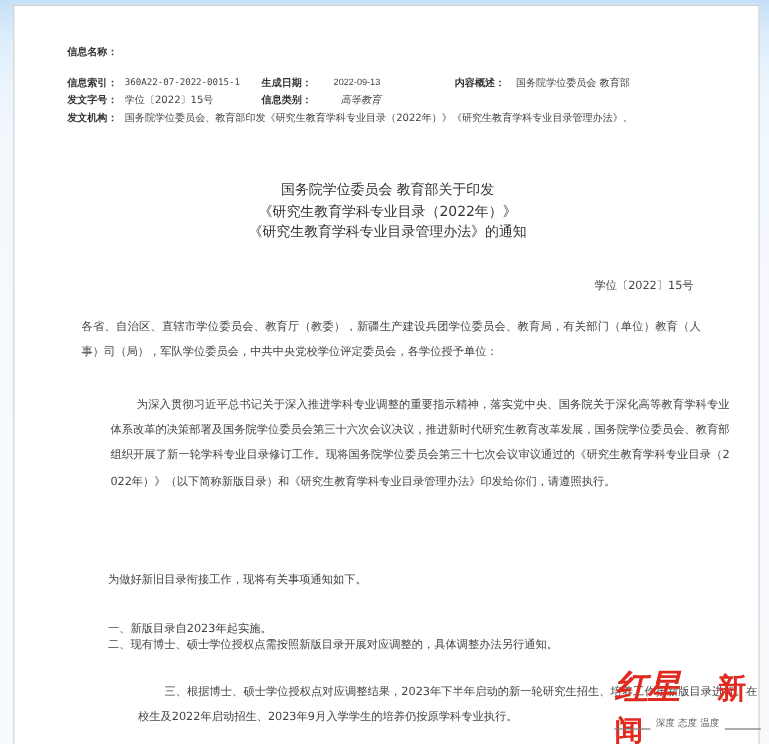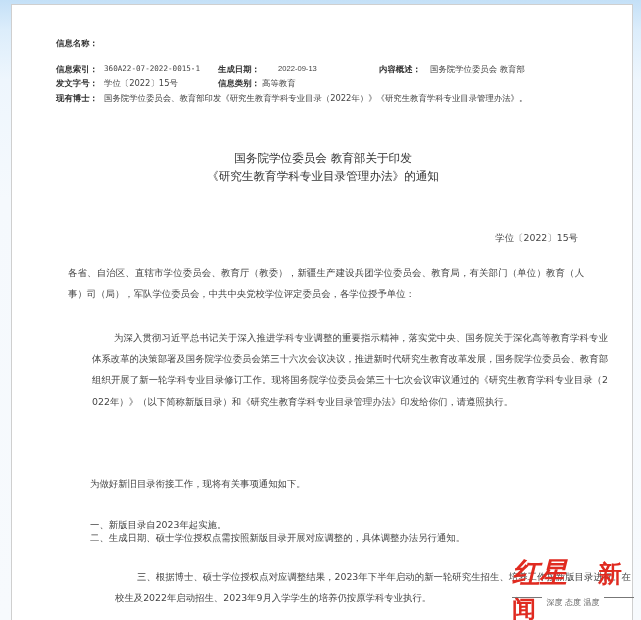--- a/index.html
+++ b/index.html
@@ -106,21 +106,21 @@
       font-size: 24px;
       font-weight: bold;
       padding-left: 32px;
     }
     .wm-tag {
       position: absolute;
       left: 0;
       top: 41px;
       width: 122px;
       display: flex;
-      align-items: flex-start;
+      align-items: flex-end;
       font-size: 8px;
       color: #666;
     }
     .wm-line {
       flex: 1;
       height: 1px;
       background: #777;
     }
     .wm-tag-text { padding: 0 4px; white-space: nowrap; }
   </style>
@@ -138,44 +138,45 @@
     <span class="meta-value" style="font-family:'DejaVu Sans Mono','Liberation Mono',monospace;font-size:7.6px;">360A22-07-2022-0015-1</span>
     <span class="abs meta-label" style="left:162px;width:auto;">生成日期：</span>
     <span class="abs meta-value" style="left:222px;font-family:Liberation Sans, sans-serif;font-size:7.6px;">2022-09-13</span>
     <span class="abs meta-label" style="left:323px;width:auto;">内容概述：</span>
     <span class="abs meta-value" style="left:374px;">国务院学位委员会 教育部</span>
   </div>
   <div class="meta-row" style="height:14.2px;">
     <span class="meta-label">发文字号：</span>
     <span class="meta-value">学位〔2022〕15号</span>
     <span class="abs meta-label" style="left:162px;width:auto;">信息类别：</span>
-    <span class="abs meta-value" style="left:206px;">高等教育</span>
+    <span class="abs meta-value" style="left:228px;font-style:italic;">高等教育</span>
   </div>
   <div class="meta-row">
-    <span class="meta-label">现有博士：</span>
+    <span class="meta-label">发文机构：</span>
     <span class="meta-value">国务院学位委员会、教育部印发《研究生教育学科专业目录（2022年）》《研究生教育学科专业目录管理办法》。</span>
   </div>
 </div>
 
 <div class="title">
   <div>国务院学位委员会 教育部关于印发</div>
+  <div>《研究生教育学科专业目录（2022年）》</div>
   <div>《研究生教育学科专业目录管理办法》的通知</div>
 </div>
 
 <div class="doc-number">学位〔2022〕15号</div>
 
 <div class="para" style="top:262px;">各省、自治区、直辖市学位委员会、教育厅（教委），新疆生产建设兵团学位委员会、教育局，有关部门（单位）教育（人事）司（局），军队学位委员会，中共中央党校学位评定委员会，各学位授予单位：</div>
 
 <div class="para indent" style="top:327px;margin-left:24px;">为深入贯彻习近平总书记关于深入推进学科专业调整的重要指示精神，落实党中央、国务院关于深化高等教育学科专业体系改革的决策部署及国务院学位委员会第三十六次会议决议，推进新时代研究生教育改革发展，国务院学位委员会、教育部组织开展了新一轮学科专业目录修订工作。现将国务院学位委员会第三十七次会议审议通过的《研究生教育学科专业目录（2022年）》（以下简称新版目录）和《研究生教育学科专业目录管理办法》印发给你们，请遵照执行。</div>
 
 <div class="para indent" style="top:449px;margin-top:24px;">为做好新旧目录衔接工作，现将有关事项通知如下。</div>
 
 <div class="para indent" style="top:514px;">一、新版目录自2023年起实施。</div>
 
-<div class="para indent" style="top:527px;">二、生成日期、硕士学位授权点需按照新版目录开展对应调整的，具体调整办法另行通知。</div>
+<div class="para indent" style="top:527px;">二、现有博士、硕士学位授权点需按照新版目录开展对应调整的，具体调整办法另行通知。</div>
 
 <div class="para indent" style="top:566px;margin-left:47px;">三、根据博士、硕士学位授权点对应调整结果，2023年下半年启动的新一轮研究生招生、培养工作按新版目录进行。在校生及2022年启动招生、2023年9月入学学生的培养仍按原学科专业执行。</div>
 
 <div class="watermark">
   <div class="wm-brand">
     <span>红星</span><span class="news">新闻</span>
   </div>
   <div class="wm-tag">
     <span class="wm-line"></span>
     <span class="wm-tag-text">深度 态度 温度</span>

